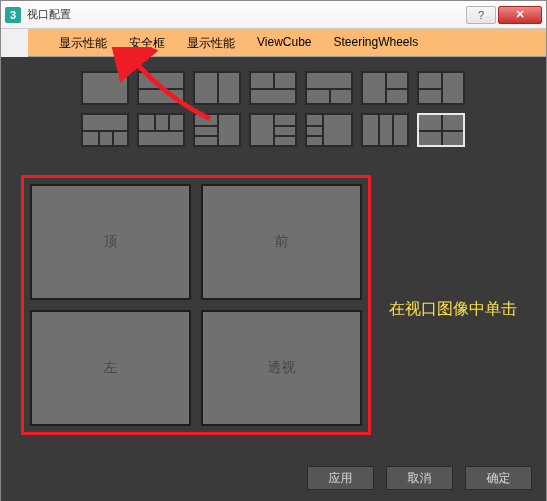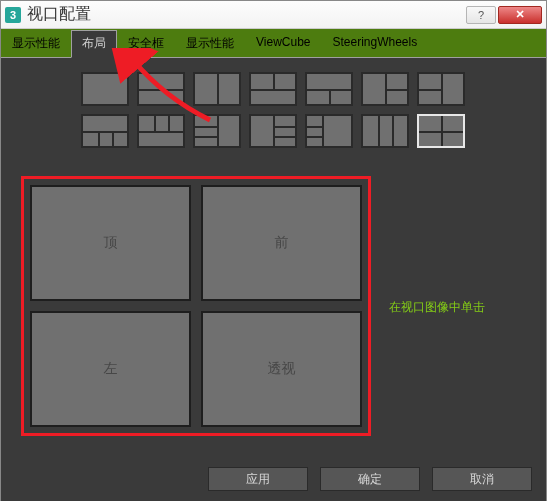--- a/index.html
+++ b/index.html
@@ -30,44 +30,45 @@
     background: #26a69a;
     color: #fff;
     font-size: 11px;
     font-weight: bold;
     display: flex;
     align-items: center;
     justify-content: center;
     border-radius: 2px;
     margin-right: 6px;
   }
-  .titlebar .title { flex: 1; color: #333; font-size: 16px; }
+  .titlebar .title { flex: 1; color: #333; font-size: 11px; }
   .titlebar .win-btns { display: flex; gap: 2px; }
   .titlebar .wb {
     width: 30px; height: 18px;
     border: 1px solid #b5b5b5;
     background: linear-gradient(#f8f8f8,#e6e6e6);
     border-radius: 2px;
     display: flex; align-items: center; justify-content: center;
     font-size: 11px; color: #555;
     cursor: pointer;
   }
   .titlebar .wb.close {
     background: linear-gradient(#e88,#c9302c);
     border-color: #a12820;
     color: #fff;
     width: 44px;
     font-weight: bold;
   }
 
   .tabbar {
     display: flex;
-    background: #4d7c0f;
+    background: #fdba74;
     border-bottom: 1px solid #a0a0a0;
-    padding-left: 0;
+    padding-left: 20px;
+    margin-left: 27px;
   }
   .tab {
     padding: 4px 10px 5px;
     color: #000;
     cursor: pointer;
     border: 1px solid transparent;
     border-bottom: none;
     position: relative;
     top: 1px;
     font-size: 12px;
@@ -150,34 +151,34 @@
     color: #474747;
     font-size: 14px;
     cursor: pointer;
   }
 
   .help-text {
     position: absolute;
     left: 388px;
     top: 240px;
     width: 130px;
-    color: #84cc16;
-    font-size: 12px;
+    color: #fde047;
+    font-size: 16px;
     line-height: 1.5;
   }
 
   .btn-row {
     position: absolute;
     right: 14px;
     bottom: 12px;
     display: flex;
     gap: 12px;
   }
   .btn {
-    width: 100px;
+    width: 67px;
     height: 24px;
     background: #565656;
     color: #d8d8d8;
     border: 1px solid #2a2a2a;
     font-size: 12px;
     display: flex;
     align-items: center;
     justify-content: center;
     cursor: pointer;
   }
@@ -191,21 +192,20 @@
     <div class="app-icon">3</div>
     <div class="title">视口配置</div>
     <div class="win-btns">
       <div class="wb">?</div>
       <div class="wb close">✕</div>
     </div>
   </div>
 
   <div class="tabbar">
     <div class="tab">显示性能</div>
-    <div class="tab active">布局</div>
     <div class="tab">安全框</div>
     <div class="tab">显示性能</div>
     <div class="tab">ViewCube</div>
     <div class="tab">SteeringWheels</div>
   </div>
 
   <div class="content">
 
     <div class="arrow-wrap">
       <svg width="140" height="80" viewBox="0 0 140 80">
@@ -289,18 +289,18 @@
         <div class="preview-cell">透视</div>
       </div>
     </div>
 
     <div class="help-text">
       <span>在视口图像中单击</span><br>
     </div>
 
     <div class="btn-row">
       <div class="btn">应用</div>
+      <div class="btn">取消</div>
       <div class="btn">确定</div>
-      <div class="btn">取消</div>
     </div>
 
   </div>
 </div>
 
 </body></html>

